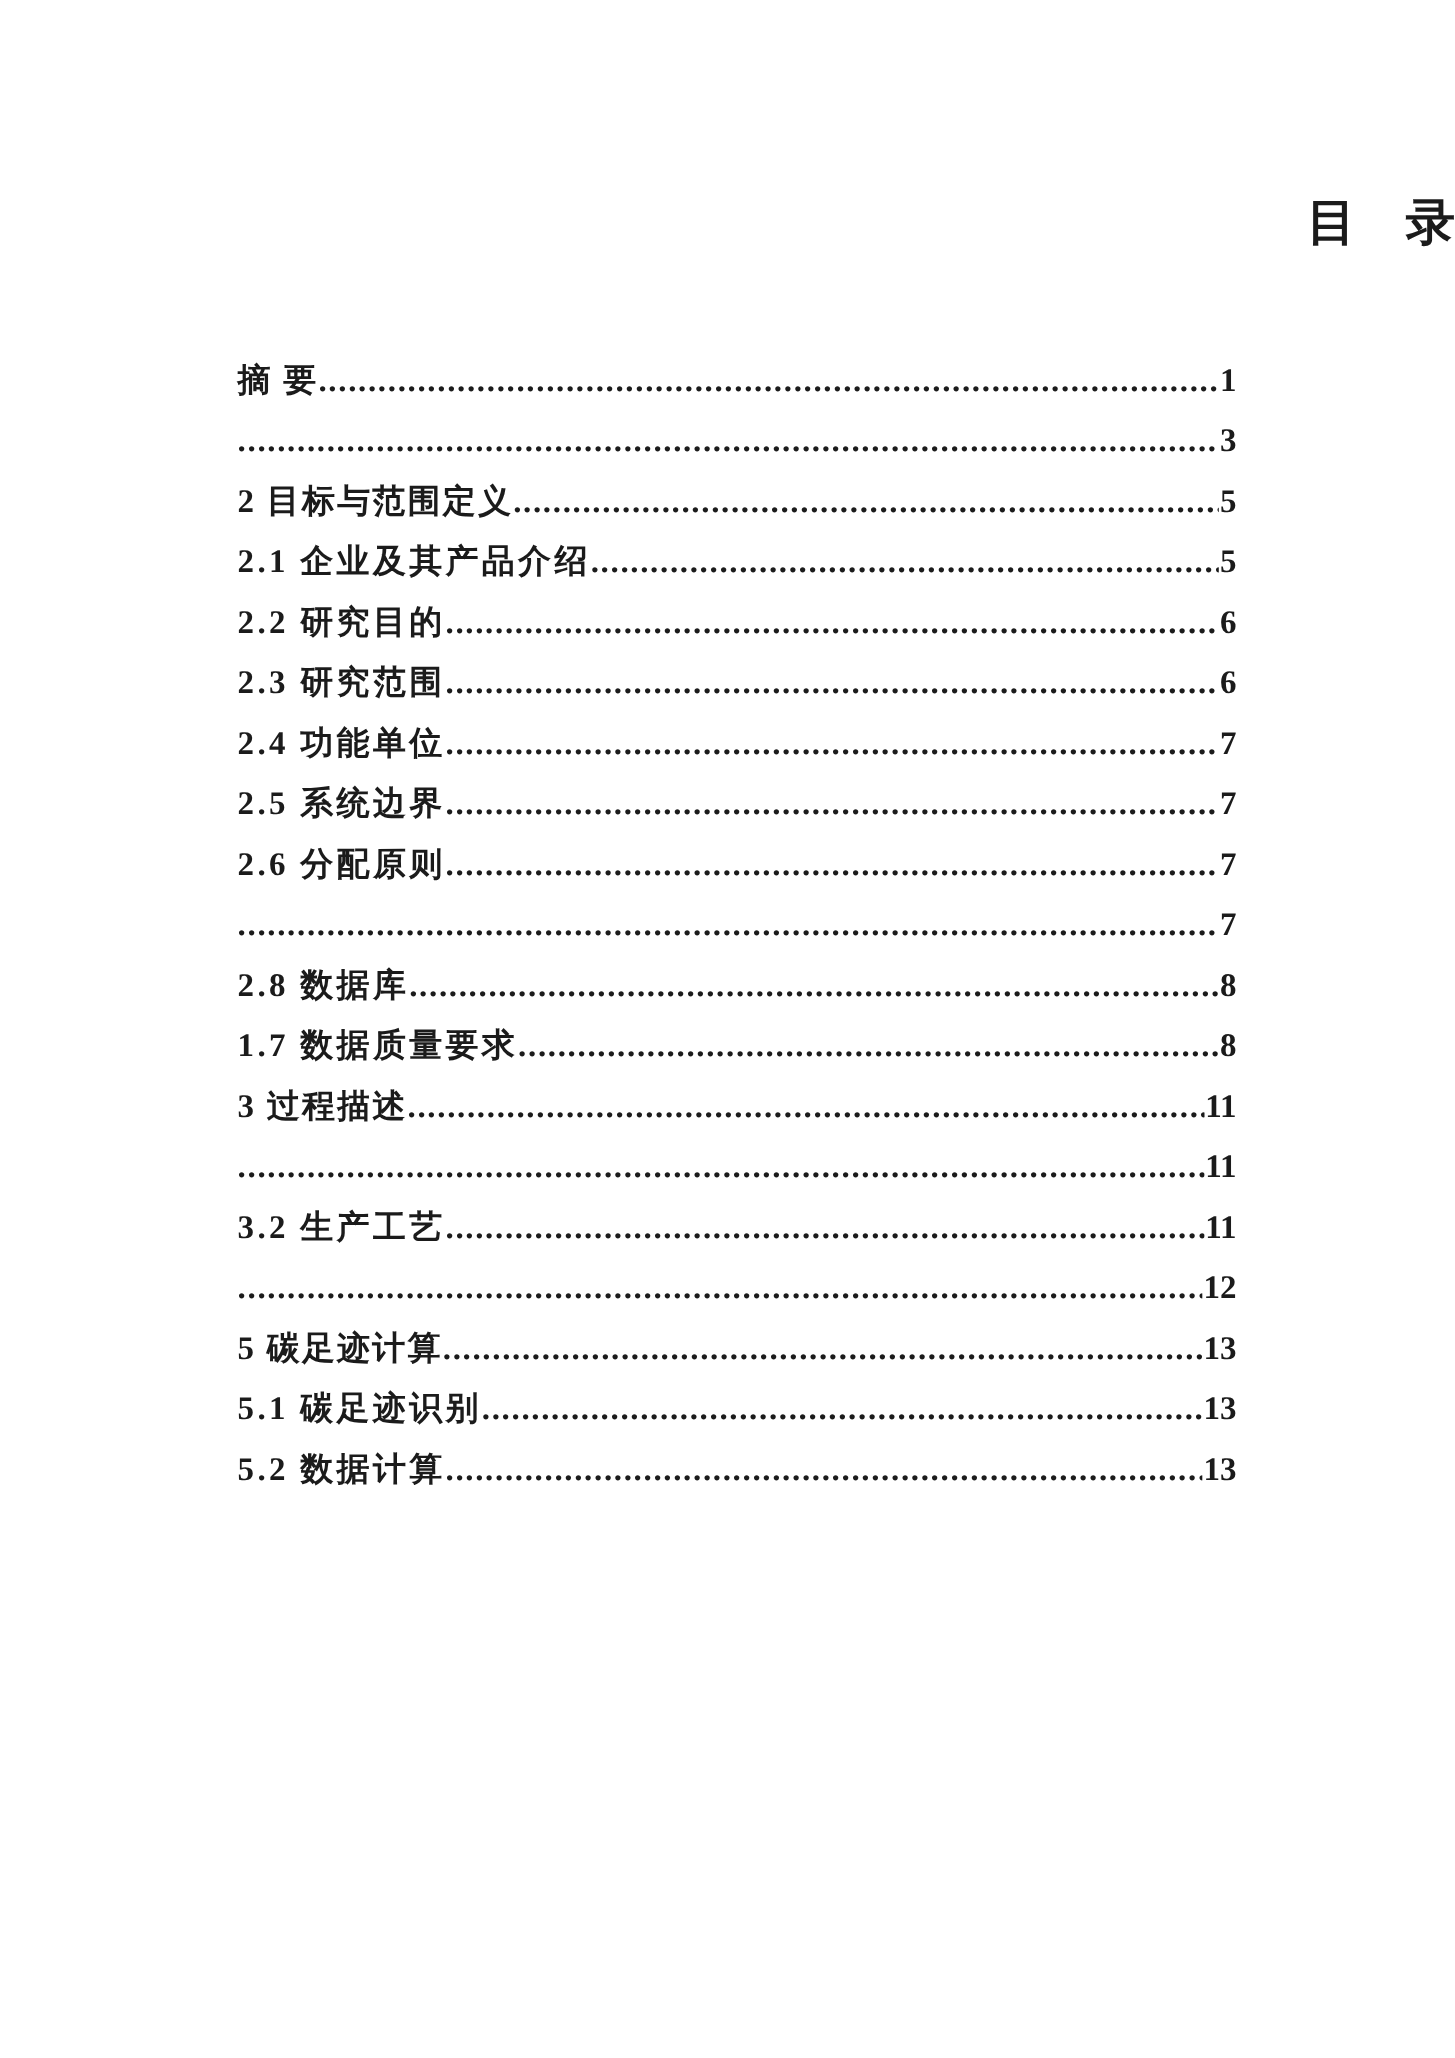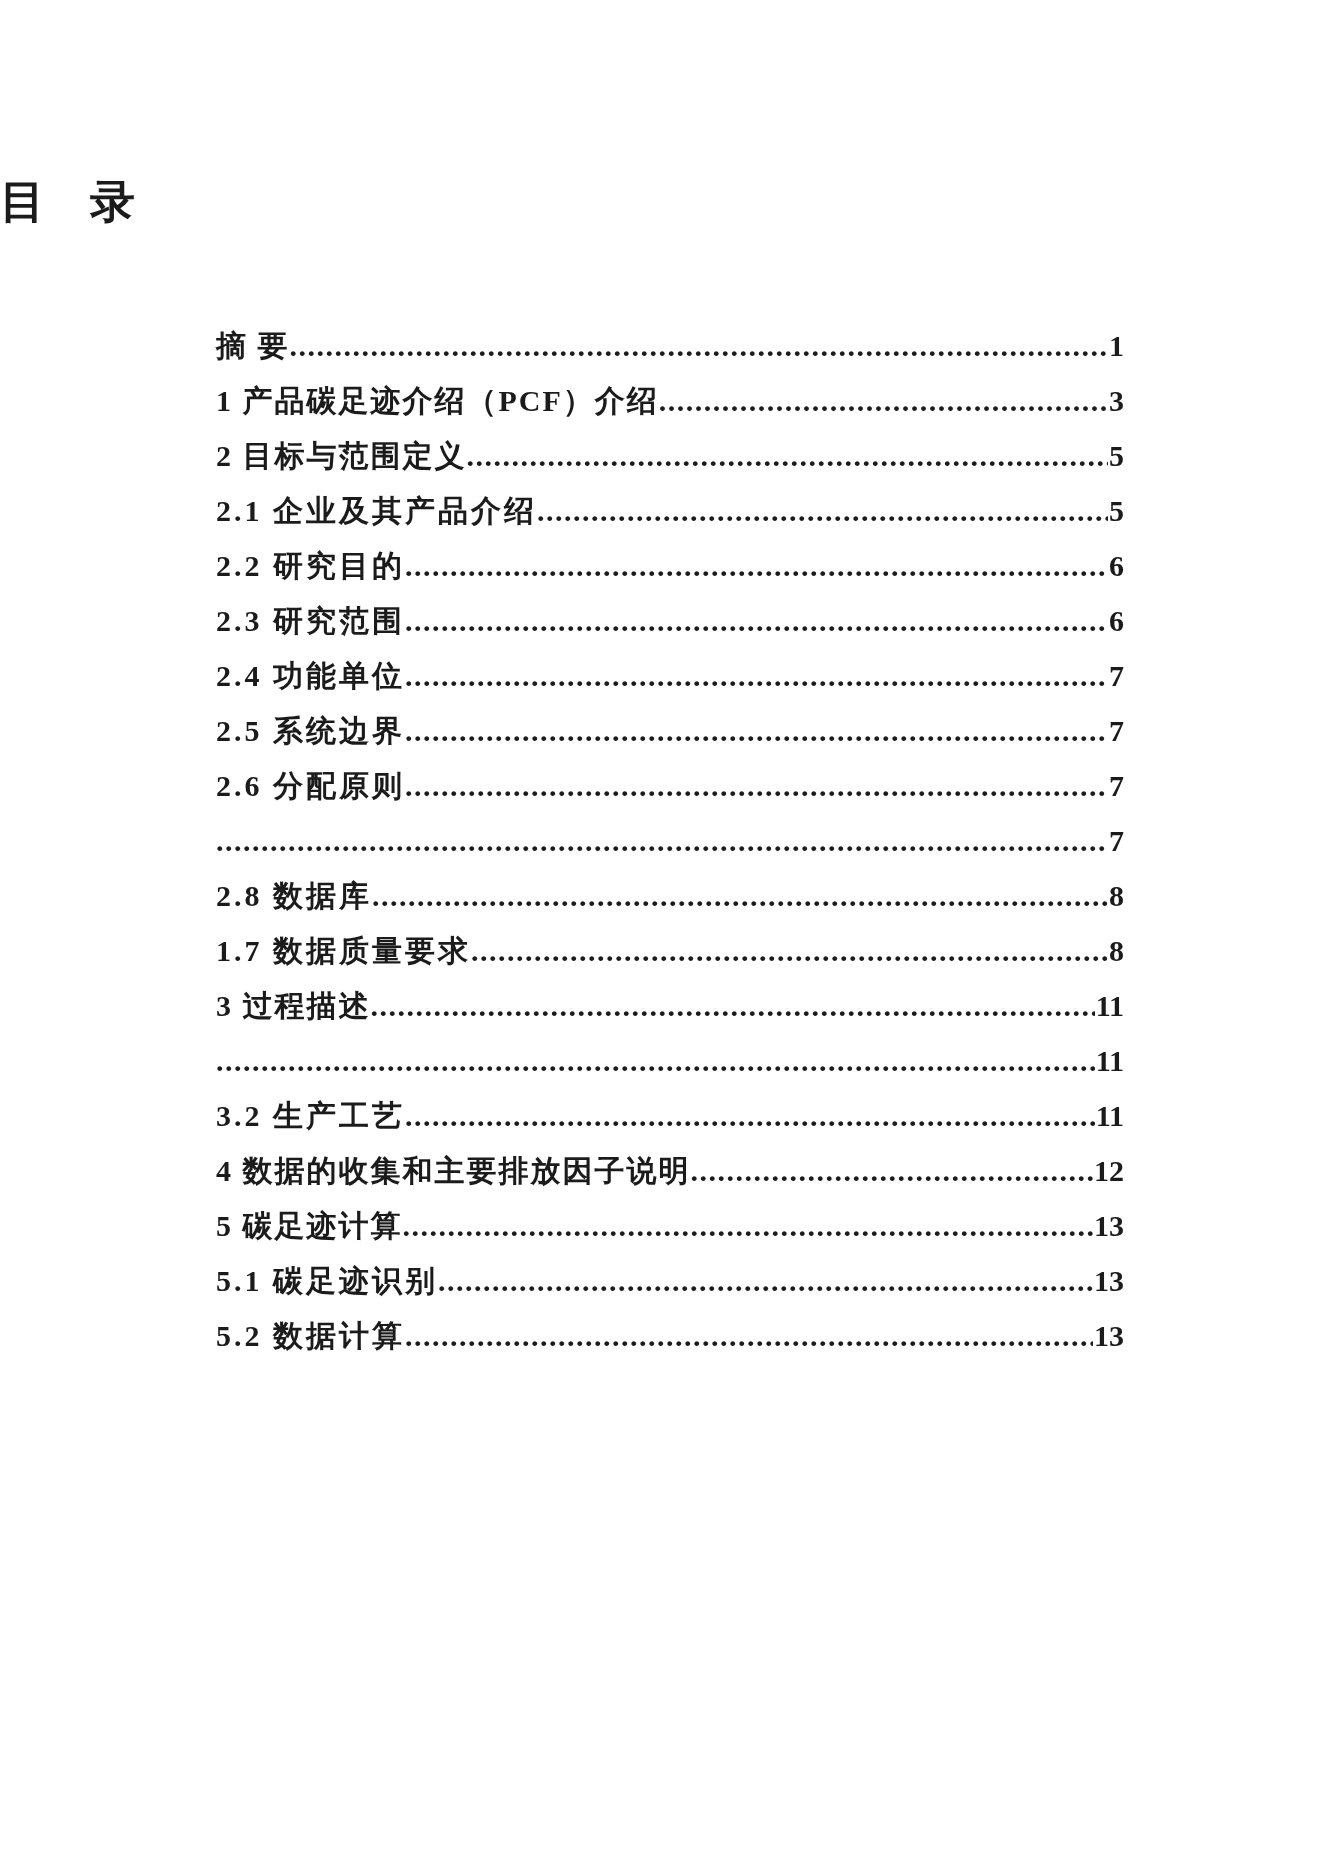--- a/index.html
+++ b/index.html
@@ -15,21 +15,21 @@
     overflow: hidden;
     font-family: "Liberation Serif", "DejaVu Serif", serif;
     color: #1b1b1b;
   }
   .doc-title {
     position: absolute;
     top: 180px;
     left: 0;
     width: 100%;
     margin: 0;
-    text-align: left;
+    text-align: right;
     font-size: 45px;
     line-height: 1;
     font-weight: 700;
     white-space: pre;
     letter-spacing: 0;
   }
   .toc {
     position: absolute;
     left: 216px;
     top: 318px;
@@ -75,21 +75,20 @@
 <div class="page">
   <h1 class="doc-title">目　录</h1>
 
   <div class="toc">
       <div class="toc-row top">
     <span class="toc-label">摘 要</span>
     <span class="toc-leader"></span>
     <span class="toc-pagenum">1</span>
   </div>
       <div class="toc-row top">
-    <span class="toc-label">1 产品碳足迹介绍（PCF）介绍</span>
     <span class="toc-leader"></span>
     <span class="toc-pagenum">3</span>
   </div>
       <div class="toc-row top">
     <span class="toc-label">2 目标与范围定义</span>
     <span class="toc-leader"></span>
     <span class="toc-pagenum">5</span>
   </div>
       <div class="toc-row sub">
     <span class="toc-label">2.1 企业及其产品介绍</span>
@@ -143,21 +142,20 @@
       <div class="toc-row sub">
     <span class="toc-leader"></span>
     <span class="toc-pagenum">11</span>
   </div>
       <div class="toc-row sub">
     <span class="toc-label">3.2 生产工艺</span>
     <span class="toc-leader"></span>
     <span class="toc-pagenum">11</span>
   </div>
       <div class="toc-row top">
-    <span class="toc-label">4 数据的收集和主要排放因子说明</span>
     <span class="toc-leader"></span>
     <span class="toc-pagenum">12</span>
   </div>
       <div class="toc-row top">
     <span class="toc-label">5 碳足迹计算</span>
     <span class="toc-leader"></span>
     <span class="toc-pagenum">13</span>
   </div>
       <div class="toc-row sub">
     <span class="toc-label">5.1 碳足迹识别</span>

